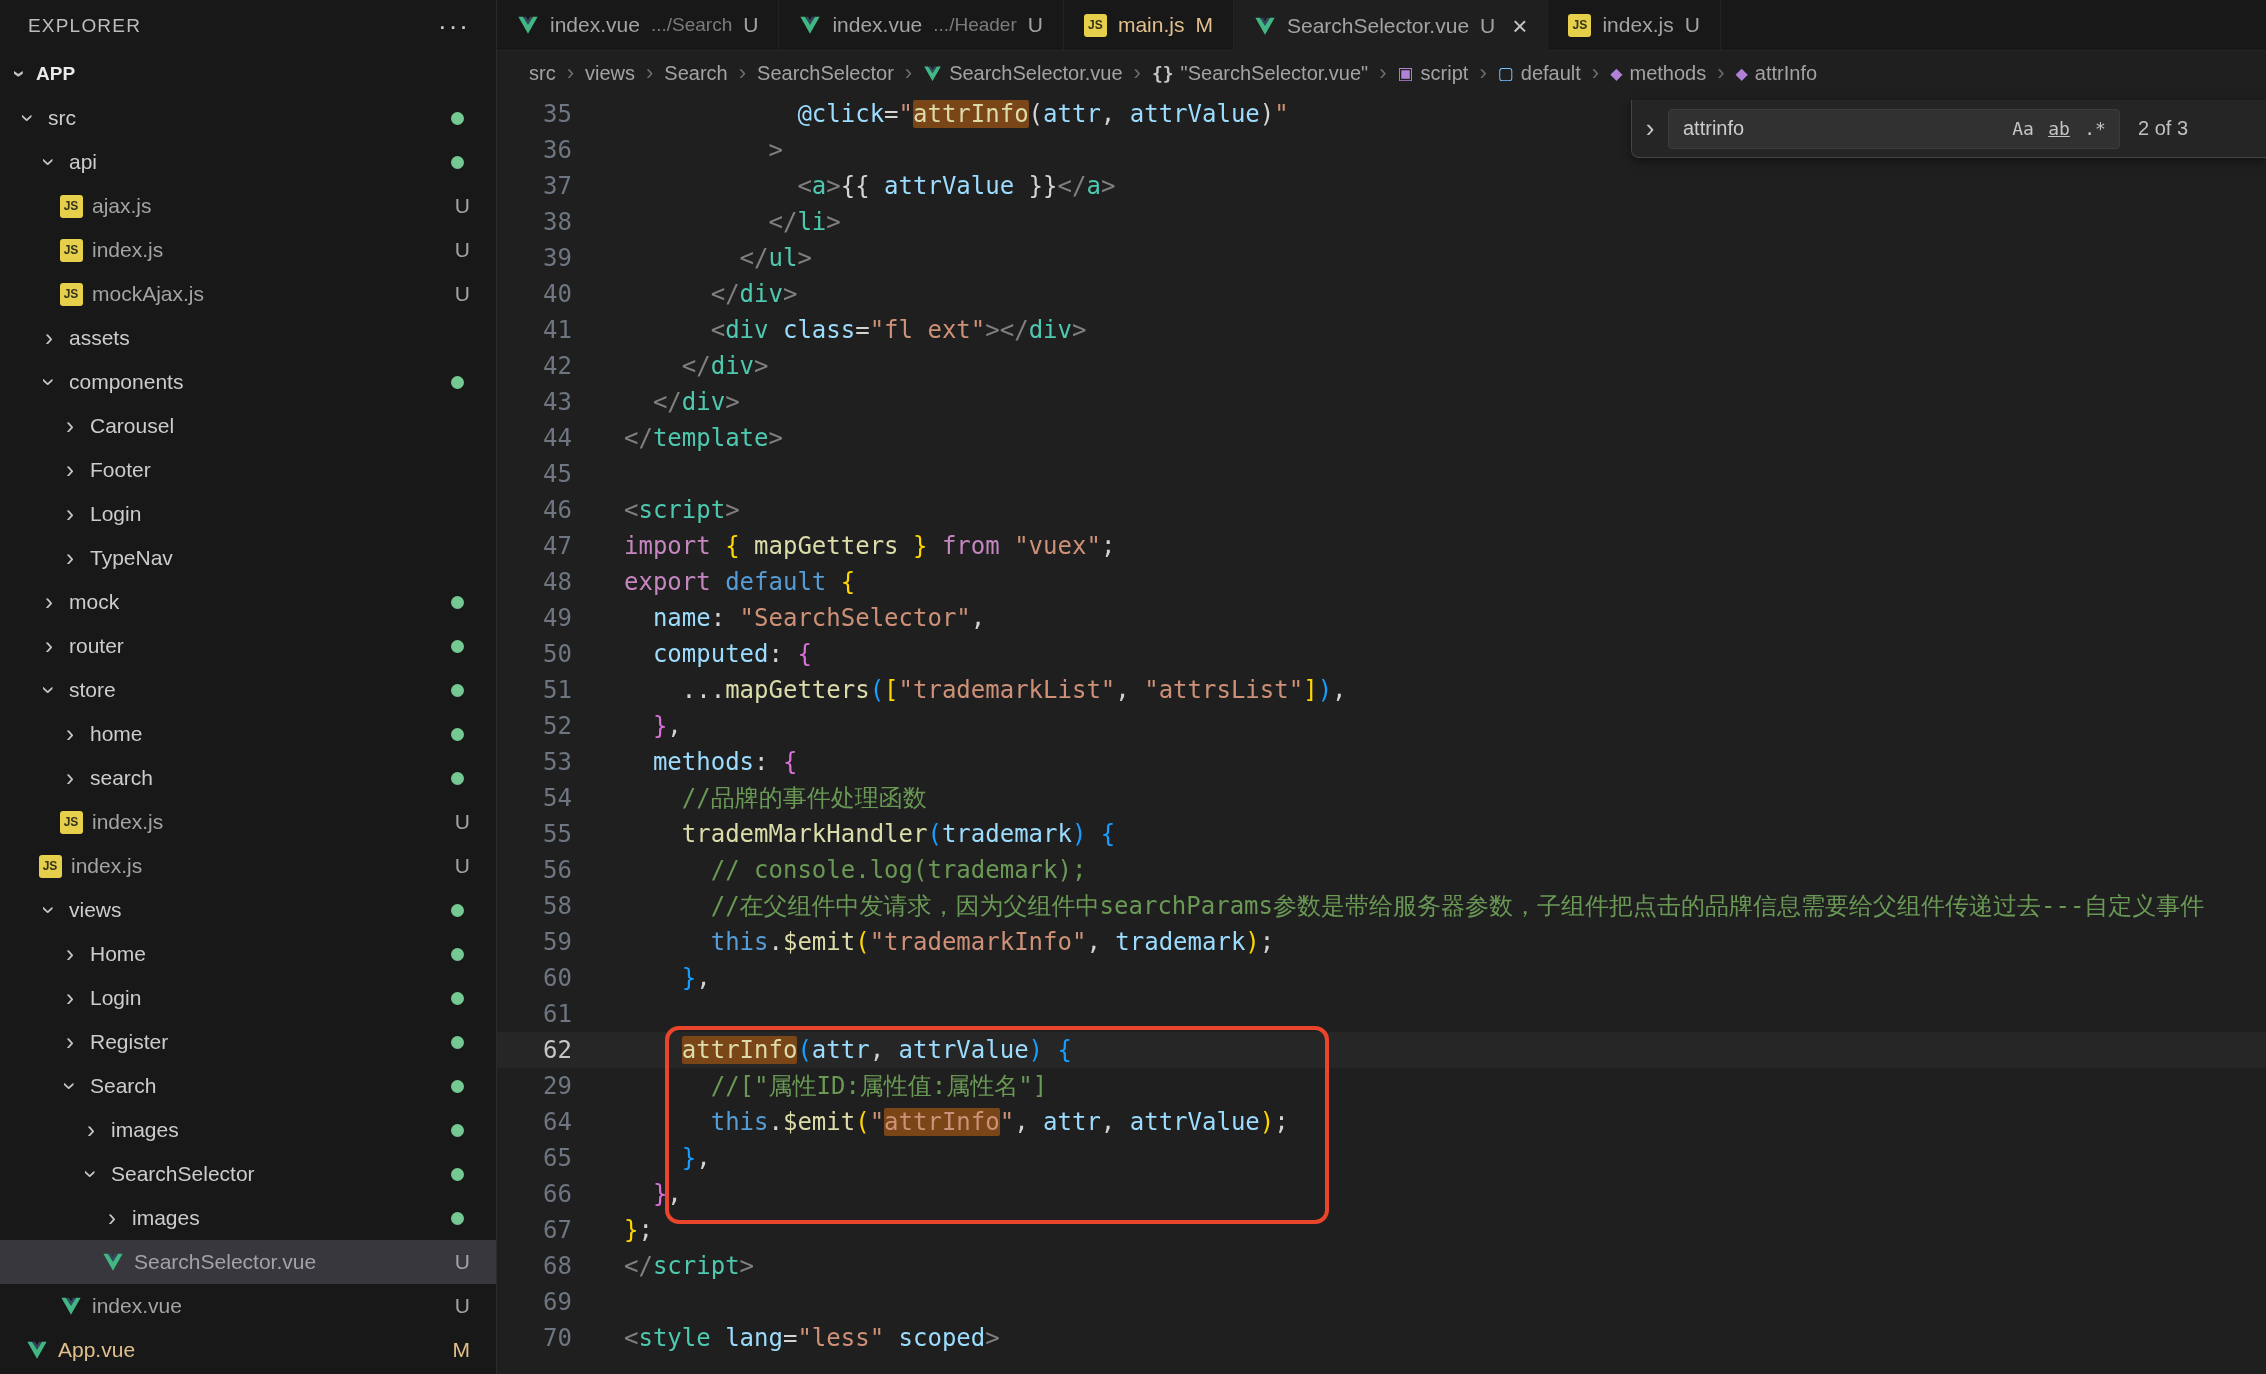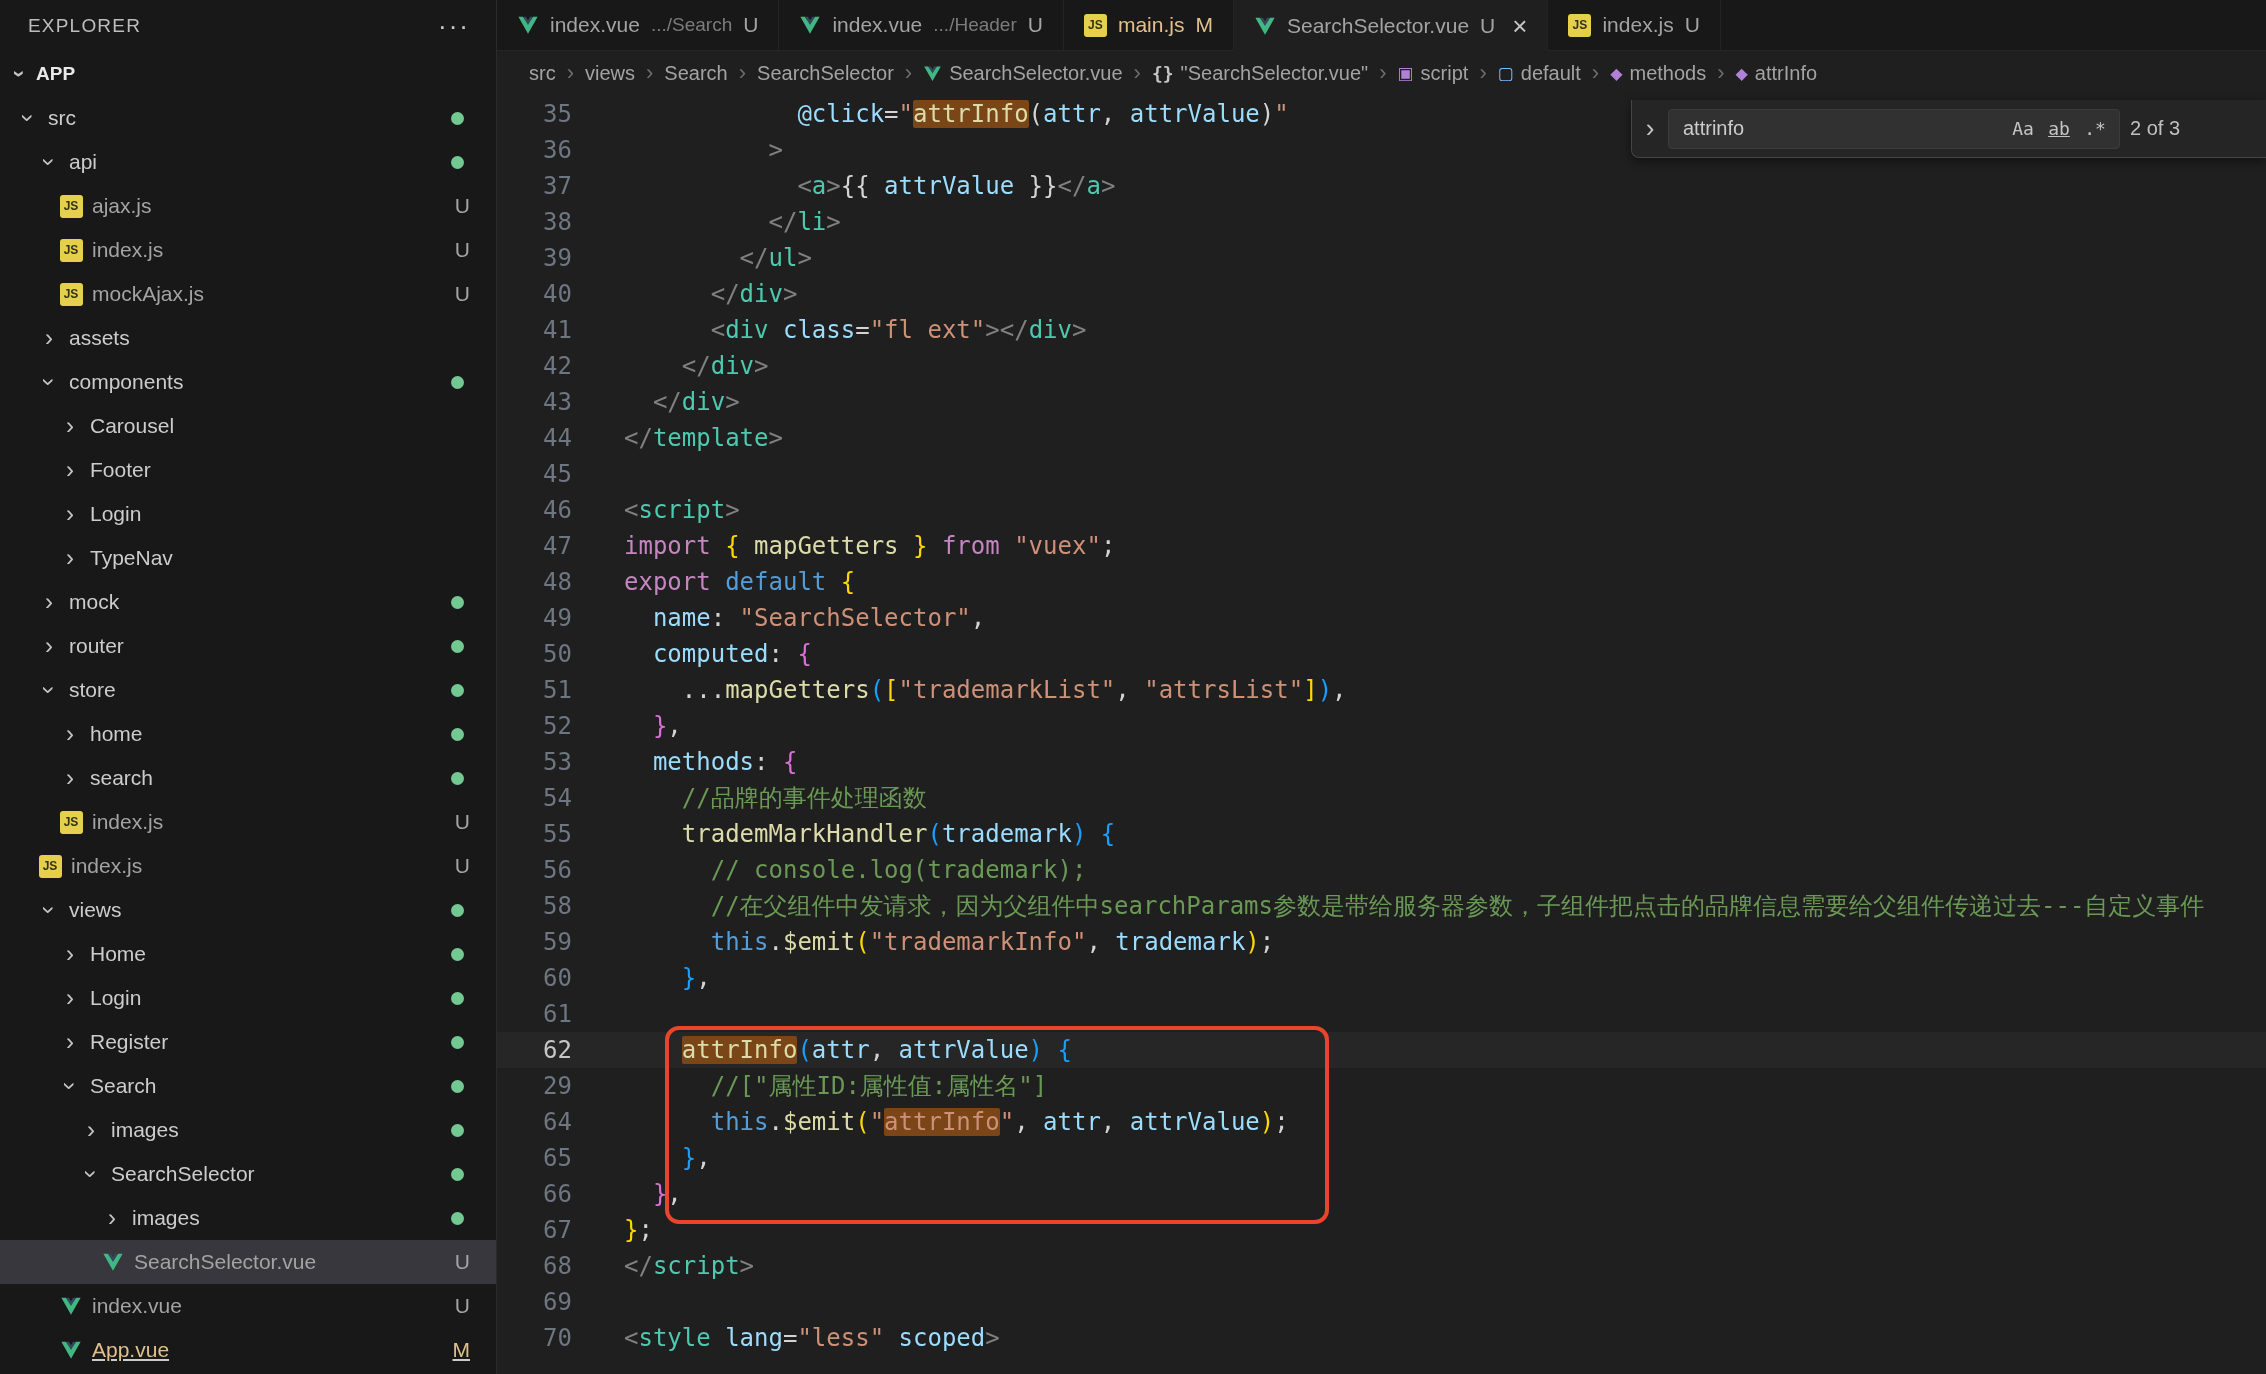--- a/index.html
+++ b/index.html
@@ -69,21 +69,21 @@
   .tk-m{background:#7a4517;border-radius:2px;}
   
   .annotation{position:absolute;left:168px;top:930px;width:656px;height:190px;border:4px solid #e8452c;border-radius:14px;pointer-events:none;z-index:5;}
   
   .findwidget{position:absolute;top:100px;right:0;width:635px;height:58px;background:#252526;border:1px solid #454545;border-right:none;border-top:none;border-radius:0 0 0 8px;display:flex;align-items:center;box-shadow:0 3px 10px rgba(0,0,0,.45);z-index:6;box-sizing:border-box;}
   .find-toggle{width:36px;text-align:center;color:#c5c5c5;font-size:26px;cursor:pointer;flex:0 0 36px;}
   .find-input-wrap{display:flex;align-items:center;background:#313131;border:1px solid #3c3c3c;border-radius:4px;height:40px;width:452px;padding:0 6px 0 12px;box-sizing:border-box;}
   .find-input{flex:1;background:transparent;border:none;outline:none;color:#cccccc;font-size:20px;font-family:"Liberation Sans",sans-serif;min-width:0;}
   .find-btn{width:36px;height:32px;display:grid;place-items:center;color:#c5c5c5;font-size:18px;border-radius:4px;cursor:pointer;font-family:"DejaVu Sans Mono",monospace;}
   .find-btn.ww span{text-decoration:underline;}
-  .find-count{color:#c0c0c0;font-size:20px;margin-left:10px;white-space:nowrap;}
+  .find-count{color:#c0c0c0;font-size:20px;margin-left:18px;white-space:nowrap;}
 </style>
 </head>
 <body>
 
 <div class="sidebar">
   <div class="sb-header">
     <span>EXPLORER</span>
     <span class="sb-more">···</span>
   </div>
   <div class="sb-section">
@@ -267,21 +267,21 @@
         <span class="fico">
           <svg viewBox="0 0 24 24" width="22" height="22" aria-hidden="true">
             <path d="M1.5 3h5L12 10.6 17.5 3h5L12 21.5z" fill="#41b883"></path>
             <path d="M6.5 3h3.2L12 6.8 14.3 3h3.2L12 12z" fill="#35495e"></path>
           </svg>
         </span>
         <span class="tree-label git-u">index.vue</span>
         <span class="tree-spacer"></span>
         <span class="badge git-u">U</span>
       </div>
-      <div class="tree-row" style="padding-left: 56px; text-decoration: underline;">
+      <div class="tree-row" style="padding-left: 22px;">
         <span class="fico">
           <svg viewBox="0 0 24 24" width="22" height="22" aria-hidden="true">
             <path d="M1.5 3h5L12 10.6 17.5 3h5L12 21.5z" fill="#41b883"></path>
             <path d="M6.5 3h3.2L12 6.8 14.3 3h3.2L12 12z" fill="#35495e"></path>
           </svg>
         </span>
         <span class="tree-label git-m">App.vue</span>
         <span class="tree-spacer"></span>
         <span class="badge git-m">M</span>
       </div>

